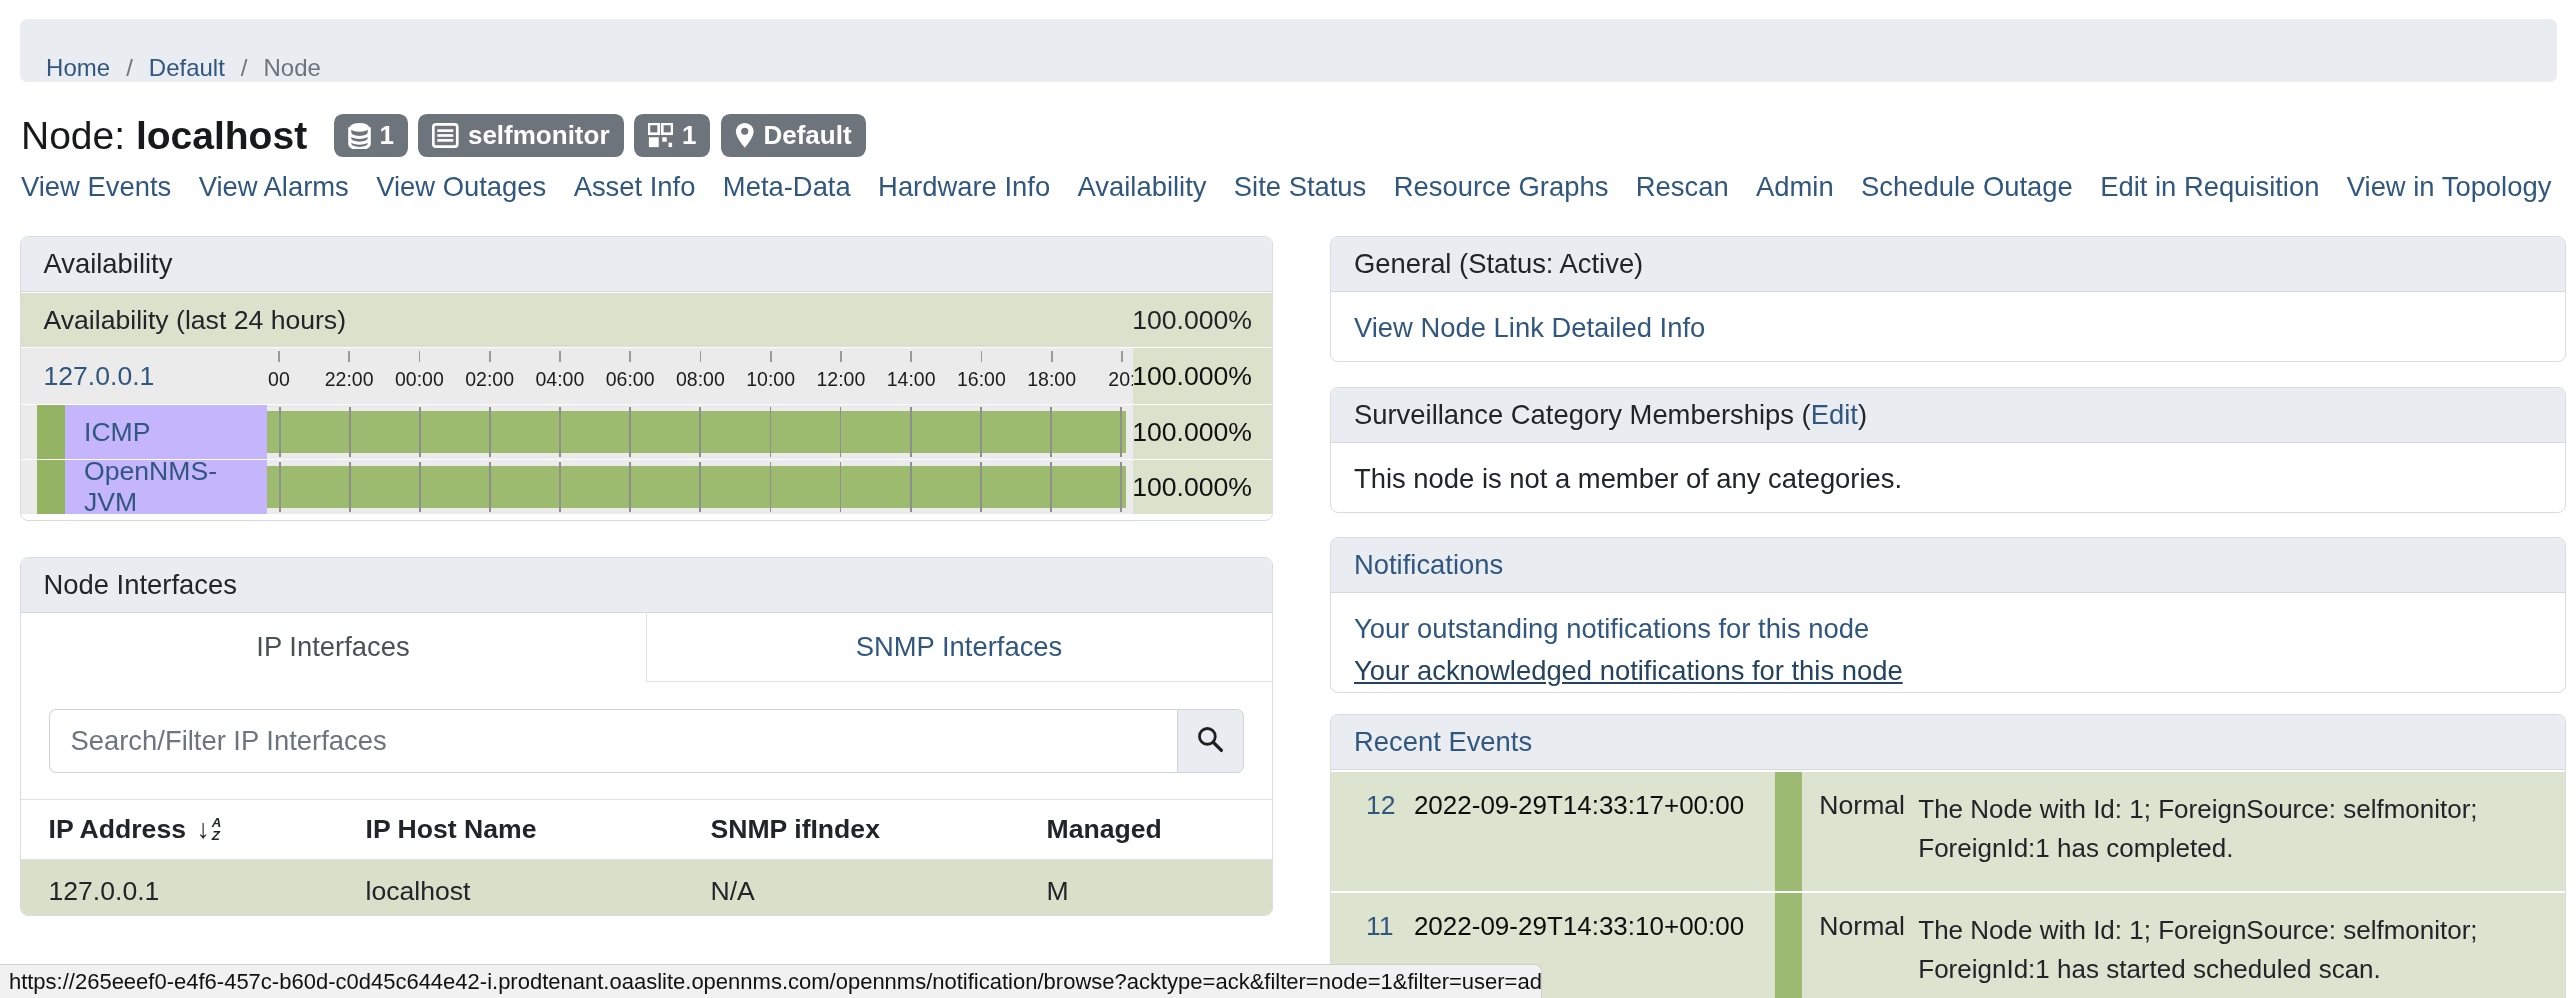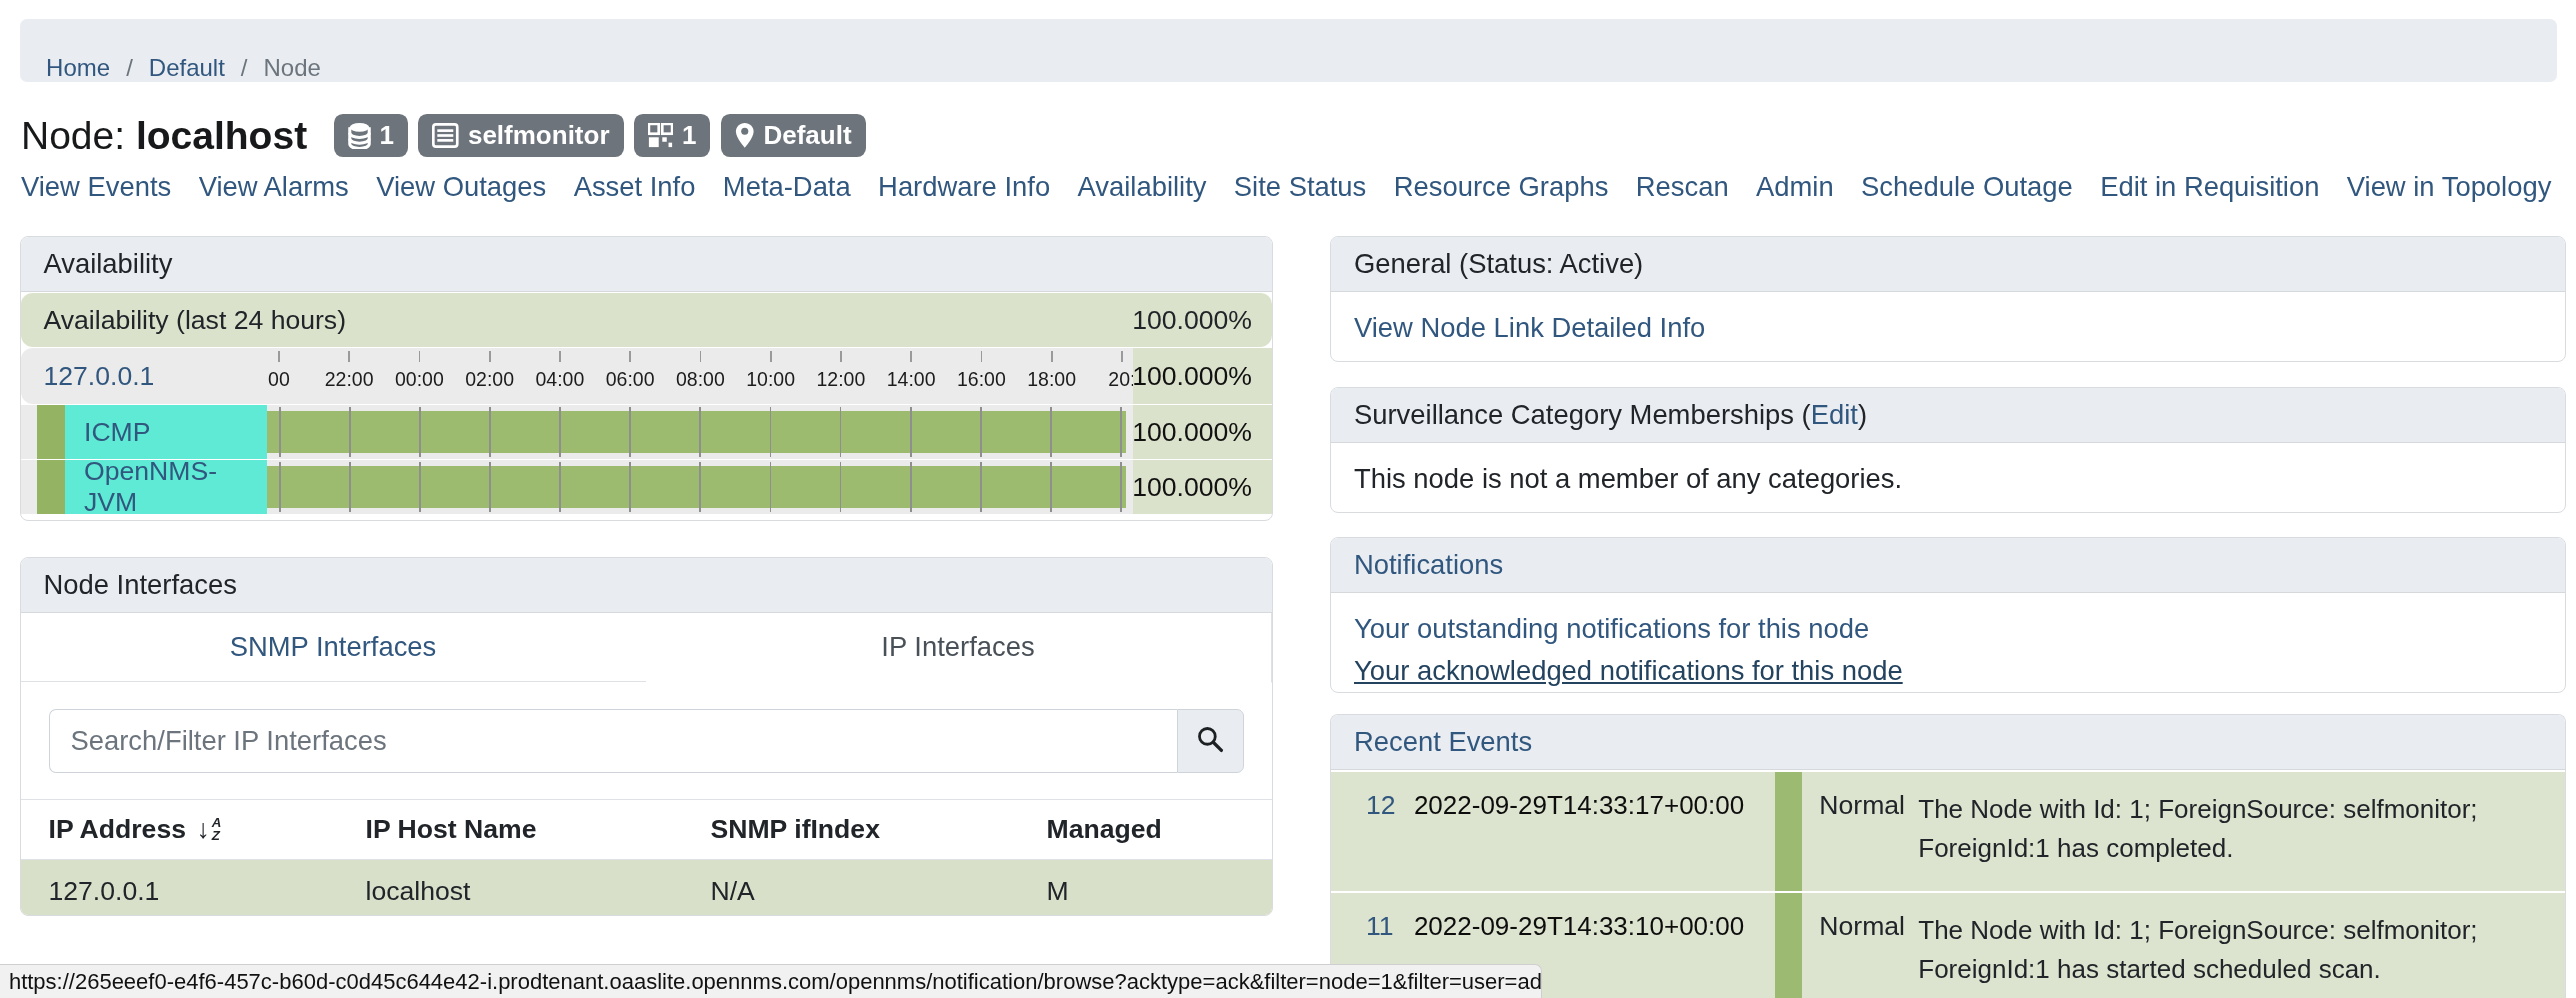--- a/index.html
+++ b/index.html
@@ -51,37 +51,37 @@
     border:1.8px solid #d9dcdf; border-radius:8px; overflow:hidden;
   }
   .card-header {
     height:55px; background:#e9edf1; border-bottom:1.8px solid #d5d9dc;
     display:flex; align-items:center; padding:0 23px; font-size:27.4px; color:#212529;
   }
   .card-header.linkish { color:#31577f; }
 
   
   #availability-card { left:19.5px; top:236px; width:1253px; height:285px; }
-  .arow { display:flex; align-items:stretch; border-top:1.8px solid #fff;border-radius:12px; }
+  .arow { display:flex; align-items:stretch; border-top:1.8px solid #fff; }
   .arow:first-of-type { border-top:none; }
   .arow-summary {
     height:55px; background:#dbe2cb; align-items:center;
     justify-content:space-between; padding:0 19.5px 0 23px; font-size:26.6px;
   }
   .arow-ip { height:57px; background:#ebebeb; }
   .ip-name { width:246px; display:flex; align-items:center; padding-left:23px; font-size:26.6px; }
   .timeline { flex:1; position:relative; overflow:hidden; }
   .pct {
     width:139px; background:#dbe2cb; display:flex; align-items:center;
     justify-content:flex-end; padding-right:19.5px; font-size:26.6px; color:#111;
   }
   .arow-svc { height:55px; background:#ebebeb; }
   .svc-pad { width:16px; background:#ebebeb; }
   .svc-strip { width:28px; background:#94b463; }
-  .svc-name { width:202px; background:#5eead4; display:flex; align-items:center; padding-left:19.5px; font-size:26.6px; }
+  .svc-name { width:202px; background:#c4b5fd; display:flex; align-items:center; padding-left:19.5px; font-size:26.6px; }
   .axis-ticks {
     position:absolute; left:12.4px; right:10.6px; top:0; bottom:0;
     display:flex; justify-content:space-between;
   }
   .tick { width:0; display:flex; flex-direction:column; align-items:center; }
   .tick .tline { width:1.8px; height:11.5px; background:#9a9a9a; margin-top:2.7px; flex:none; }
   .tick .tlabel { font-size:19.5px; color:#1c1c1c; white-space:nowrap; margin-top:6.2px; }
   .bar { position:absolute; left:0; right:7px; top:6.2px; bottom:6.2px; background:#9cbb6e; }
   .gridlines {
     position:absolute; left:12.4px; right:10.6px; top:1.8px; bottom:1.8px;
@@ -353,22 +353,22 @@
             <i class="gl"></i>
           </div>
       </div>
       <div class="pct">100.000%</div>
     </div>
   </section>
 
   <section class="card" id="node-if-card">
     <div class="card-header">Node Interfaces</div>
     <div class="tabs">
+      <div class="tab active">IP Interfaces</div>
       <div class="tab inactive">SNMP Interfaces</div>
-      <div class="tab active">IP Interfaces</div>
     </div>
     <div class="search-row">
       <input class="search-input" type="text" placeholder="Search/Filter IP Interfaces" style="">
       <button class="search-btn">
         <span>
           <svg width="28" height="28" viewBox="0 0 32 32">
               <circle cx="13" cy="13" r="9" fill="none" stroke="#1d2124" stroke-width="3.2"></circle>
               <line x1="20" y1="20" x2="29" y2="29" stroke="#1d2124" stroke-width="3.8" stroke-linecap="round"></line>
             </svg>
         </span>

